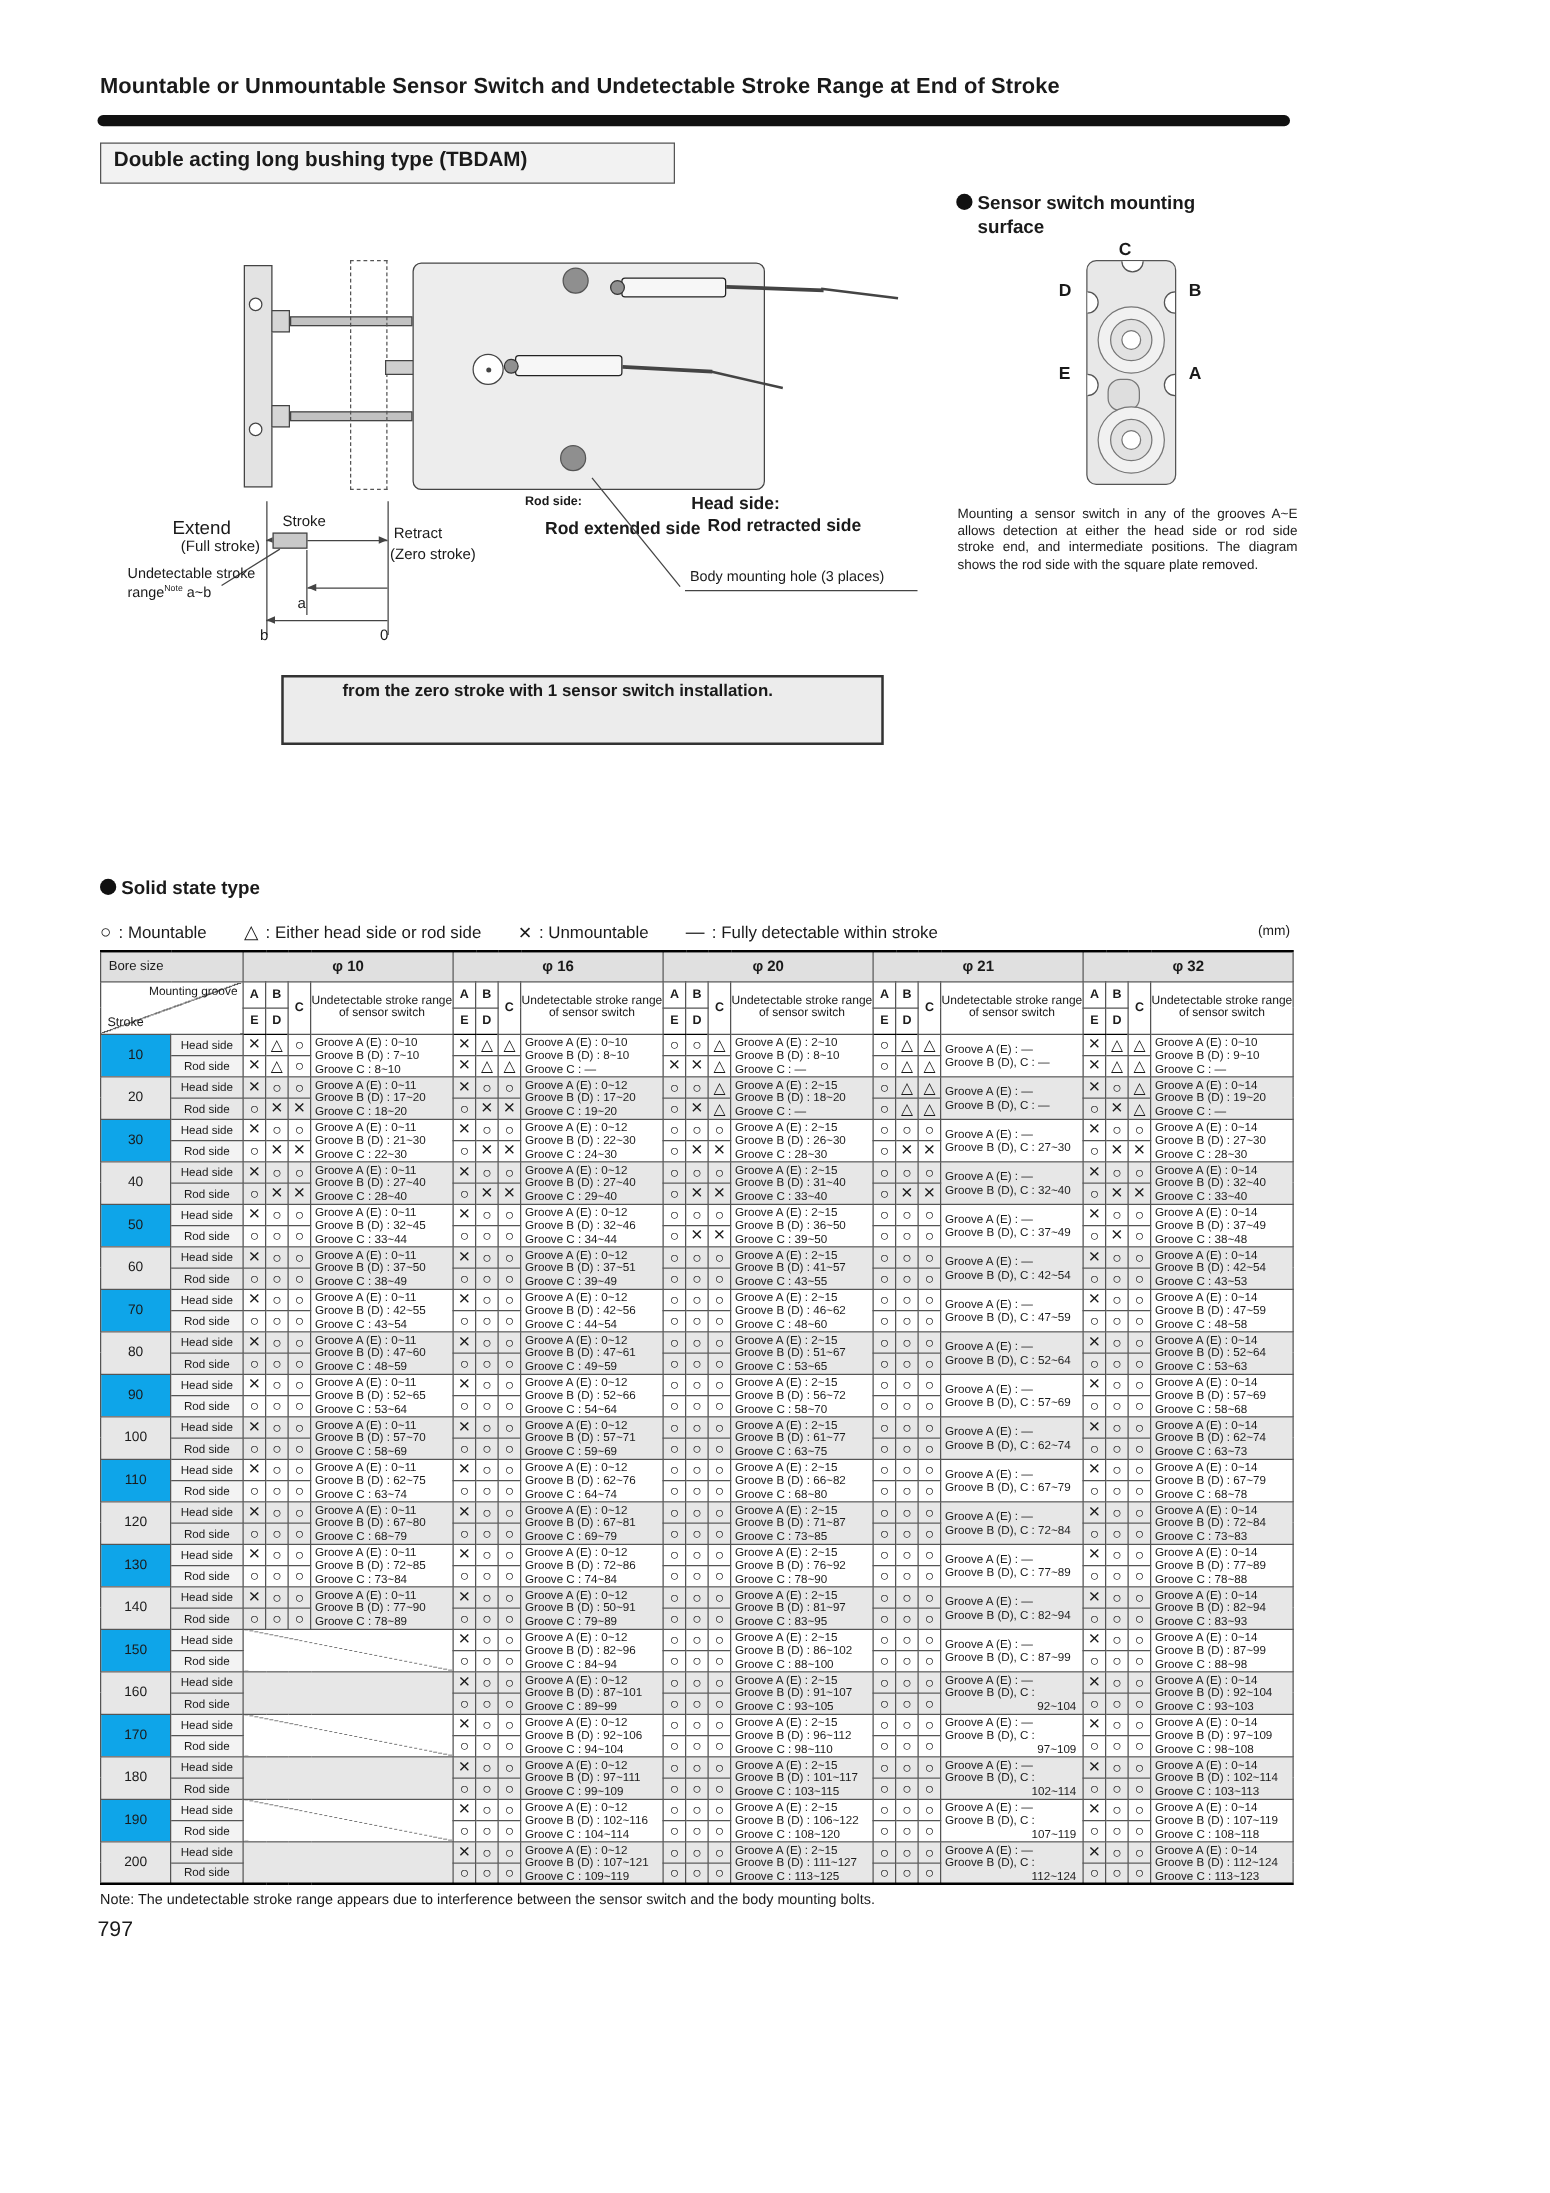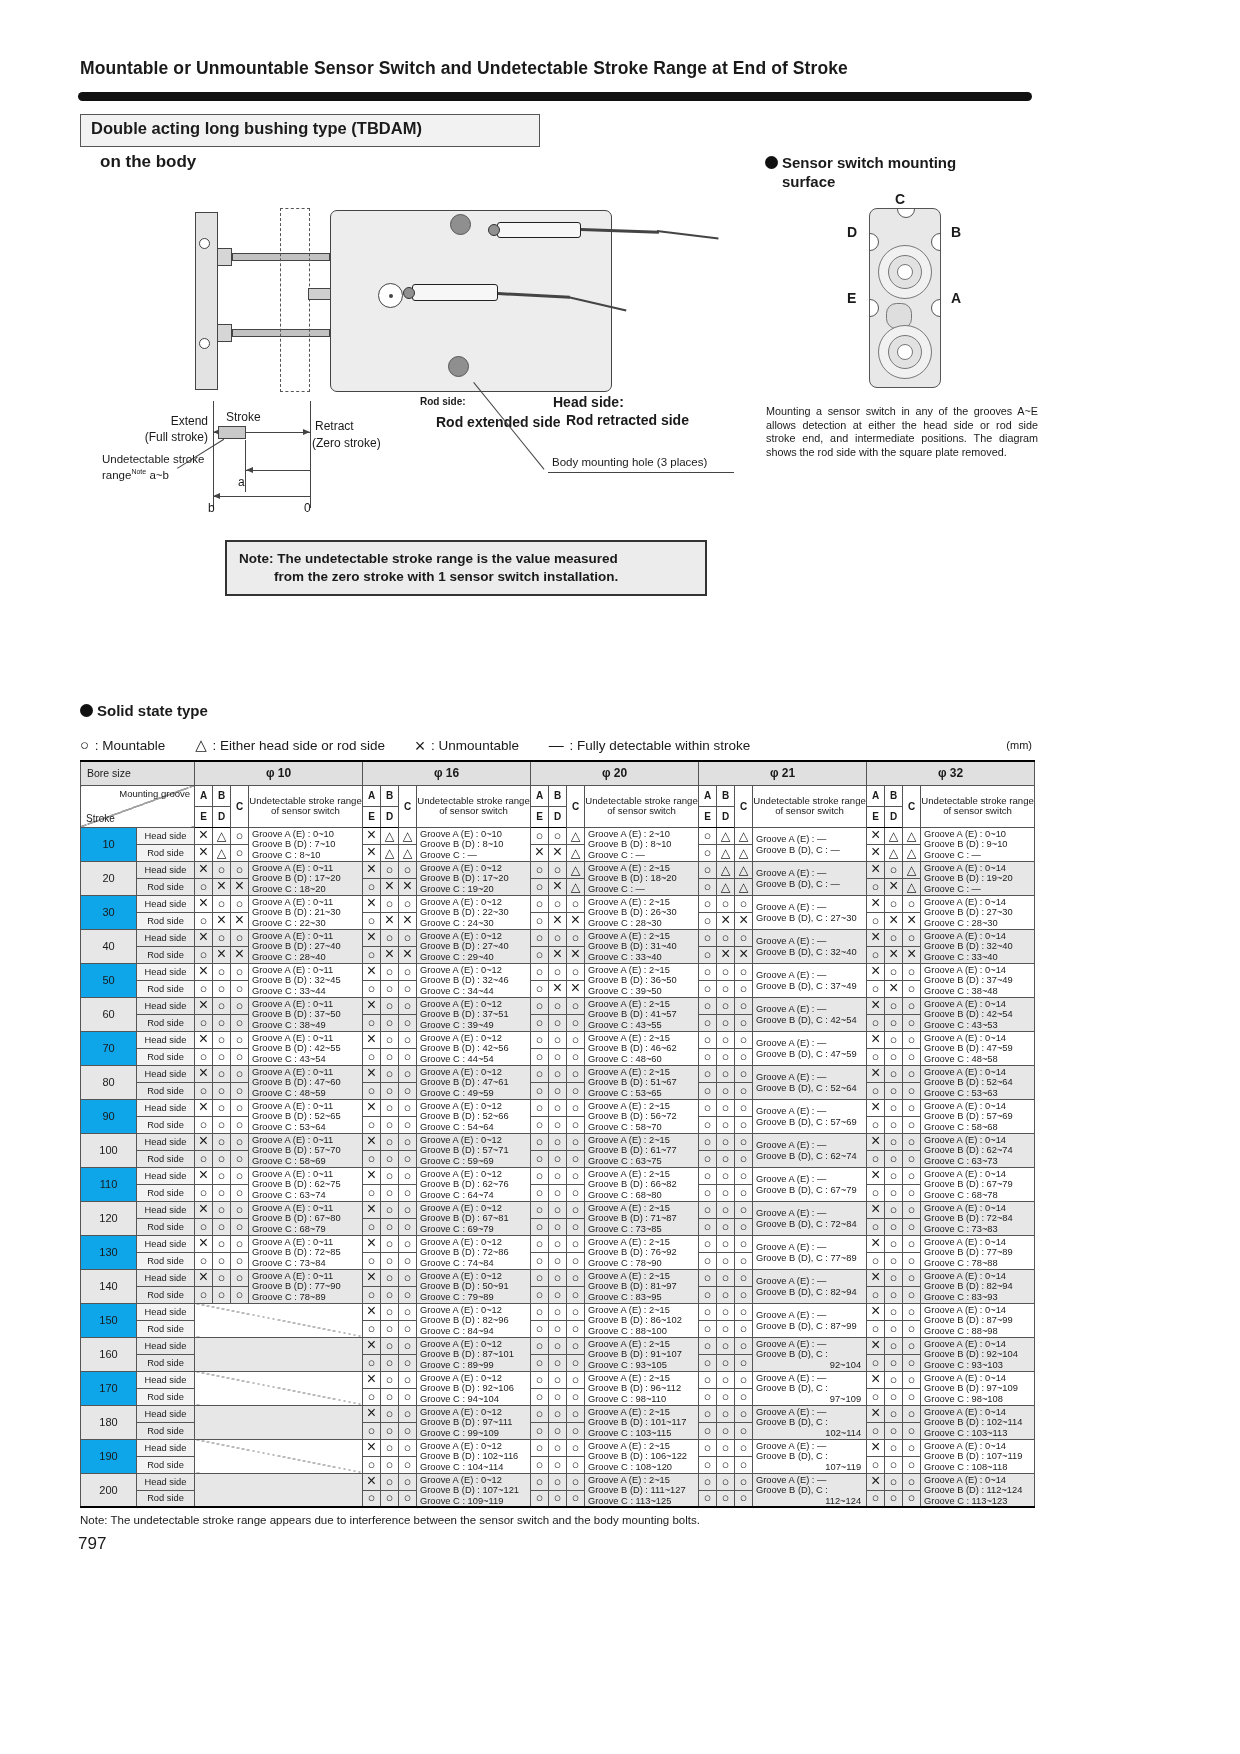--- a/index.html
+++ b/index.html
@@ -66,21 +66,20 @@
 </style>
 </head>
 <body>
 
 <div class="abs" id="title">Mountable or Unmountable Sensor Switch and Undetectable Stroke Range at End of Stroke</div>
 <div class="abs" id="titlebar"></div>
 <div class="abs" id="typebox">
   <span>Double acting long bushing type (TBDAM)</span>
 </div>
 <div class="abs" id="sec-head">
-  <div class="l2">on the body</div>
 </div>
 <div class="abs" id="surf-head">
   <div><span class="dot"></span><span>Sensor switch mounting</span></div>
   <div class="l2">surface</div>
 </div>
 
 <div class="abs" id="drawing" style="left:80px;top:198px;width:690px;height:330px">
   <div class="shape" style="left:115px;top:14px;width:23px;height:178px;background:#e3e3e3;border:1.2px solid #444"></div>
   <div class="shape" style="left:119px;top:40px;width:11px;height:11px;border:1px solid #444;border-radius:50%;background:#fff"></div>
   <div class="shape" style="left:119px;top:140px;width:11px;height:11px;border:1px solid #444;border-radius:50%;background:#fff"></div>
@@ -111,21 +110,21 @@
   <div class="lbl" style="left:472px;top:258px;font-size:11.5px"><span>Body mounting hole (3 places)</span></div>
   <div class="ln" style="left:468px;top:274px;width:186px;height:1.2px"></div>
 
   <div class="ln" style="left:133px;top:203px;width:1.2px;height:107px"></div>
   <div class="ln" style="left:230px;top:203px;width:1.2px;height:107px"></div>
   <div class="lbl" style="left:146px;top:212px;font-size:12px"><span>Stroke</span></div>
   <div class="ln" style="left:133px;top:234px;width:97px;height:1.2px"></div>
   <div class="arrl" style="left:133px;top:231px"></div>
   <div class="arrr" style="left:223px;top:231px"></div>
   <div class="shape" style="left:138px;top:228px;width:28px;height:13px;background:#c9c9c9;border:1px solid #444"></div>
-  <div class="lbl" style="left:58px;top:216px;width:70px;text-align:right;font-size:12px"><span>Extend</span></div>
+  <div class="lbl" style="left:58px;top:216px;width:70px;font-size:15px"><span>Extend</span></div>
   <div class="lbl" style="left:33px;top:232px;width:95px;text-align:right;font-size:12px"><span>(Full stroke)</span></div>
   <div class="lbl" style="left:235px;top:221px;font-size:12px"><span>Retract</span></div>
   <div class="lbl" style="left:232px;top:238px;font-size:12px"><span>(Zero stroke)</span></div>
   <div class="ln" style="left:165px;top:242px;width:1.2px;height:52px"></div>
   <div class="ln" style="left:166px;top:272px;width:64px;height:1.2px"></div>
   <div class="arrl" style="left:166px;top:269px"></div>
   <div class="lbl" style="left:158px;top:277px;font-size:12px"><span>a</span></div>
   <div class="ln" style="left:133px;top:298px;width:97px;height:1.2px"></div>
   <div class="arrl" style="left:133px;top:295px"></div>
   <div class="lbl" style="left:128px;top:303px;font-size:12px"><span>b</span></div>
@@ -152,21 +151,20 @@
     <div class="shape" style="left:27px;top:55px;width:16px;height:16px;border:1.2px solid #777;border-radius:50%;background:#fff"></div>
     <div class="shape" style="left:16px;top:94px;width:26px;height:26px;border:1.2px solid #777;border-radius:40%;background:#dedede"></div>
     <div class="shape" style="left:8px;top:116px;width:54px;height:54px;border:1.2px solid #777;border-radius:50%;background:#f1f1f1"></div>
     <div class="shape" style="left:18px;top:126px;width:34px;height:34px;border:1.2px solid #777;border-radius:50%;background:#e2e2e2"></div>
     <div class="shape" style="left:27px;top:135px;width:16px;height:16px;border:1.2px solid #777;border-radius:50%;background:#fff"></div>
   </div>
 </div>
 <div class="abs" style="left:766px;top:405px;width:272px;font-size:10.8px;line-height:13.5px;text-align:justify">Mounting a sensor switch in any of the grooves A~E allows detection at either the head side or rod side stroke end, and intermediate positions. The diagram shows the rod side with the square plate removed.</div>
 
 <div class="abs" id="notebox">
-  <div class="n1">Note: The undetectable stroke range is the value measured</div>
   <div class="n2">from the zero stroke with 1 sensor switch installation.</div>
 </div>
 
 <div class="abs" id="solid">
   <span class="dot"></span><span>Solid state type</span>
 </div>
 
 <div class="abs" id="legend">
   <span class="it"><span class="lg-sym">○</span> <span>: Mountable</span></span>
   <span class="it"><span class="lg-sym">△</span> <span>: Either head side or rod side</span></span>

